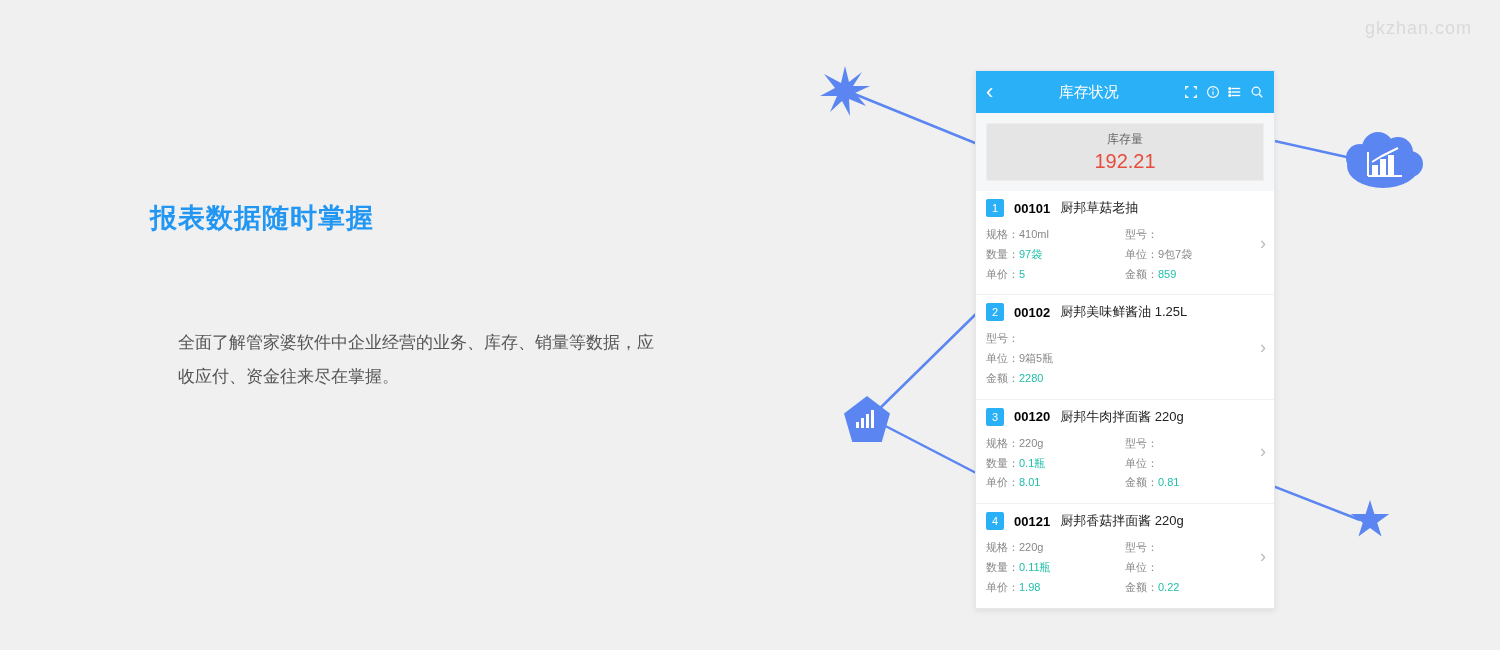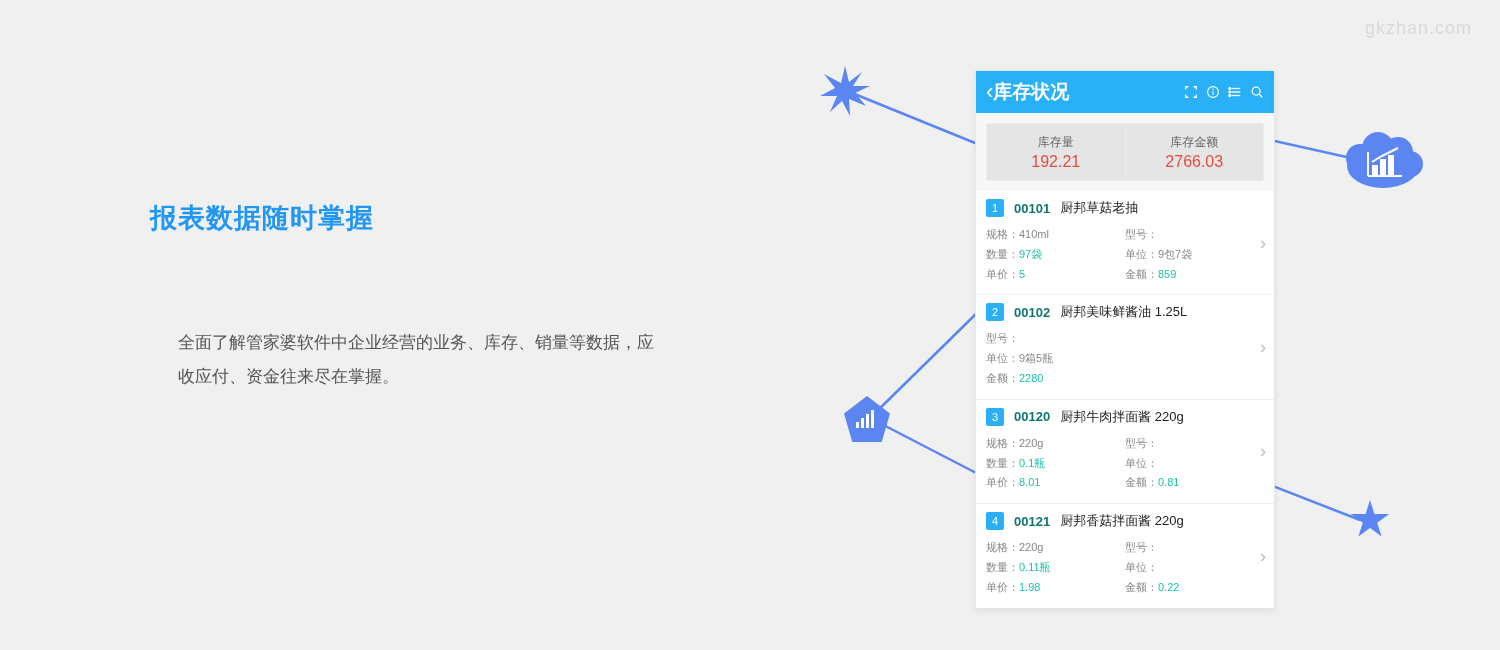--- a/index.html
+++ b/index.html
@@ -51,53 +51,53 @@
 }
 .phone-header {
   background: #29b0f6;
   height: 42px;
   display: flex;
   align-items: center;
   padding: 0 10px;
   color: #fff;
 }
 .back { font-size: 22px; line-height: 1; }
-.title-wrap { flex: 1; text-align: left; font-size: 19px; font-weight: 700; }
+.title-wrap { flex: 1; text-align: center; font-size: 15px; font-weight: 400; }
 .hdr-icons { display: flex; gap: 8px; font-size: 13px; align-items: center; }
 .hdr-icons span { display: inline-flex; align-items: center; }
 .summary-card {
   margin: 10px;
   background: #e5e5e5;
   border: 1px solid #eee;
   display: flex;
   height: 58px;
 }
 .summary-half {
   flex: 1;
   display: flex;
   flex-direction: column;
   align-items: center;
   justify-content: center;
 }
 .summary-half + .summary-half { border-left: 1px solid #eee; }
 .summary-half .lbl { font-size: 12px; color: #666; }
-.summary-half .val { font-size: 16px; color: #e74c3c; font-weight: 500; margin-top: 2px; }
+.summary-half .val { font-size: 20px; color: #e74c3c; font-weight: 500; margin-top: 2px; }
 .items { background: #fff; }
 .item { border-top: 1px solid #f0f0f0; padding: 8px 10px 10px 10px; position: relative; }
 .item:first-child { border-top: none; }
 .item-head { display: flex; align-items: center; gap: 10px; margin-bottom: 8px; }
 .idx {
   width: 18px; height: 18px;
   background: #29b0f6;
   color: #fff;
   border-radius: 2px;
   font-size: 11px;
   display: flex; align-items: center; justify-content: center;
 }
-.code { font-size: 13px; font-weight: 700; color: #0f766e; }
+.code { font-size: 13px; font-weight: 700; color: #000000; }
 .name { font-size: 13px; font-weight: 400; color: #222; }
 .cols { display: flex; }
 .col1 { width: 50%; }
 .col2 { width: 50%; }
 .kv { font-size: 11px; color: #888; line-height: 1.8; }
 .kv .v-teal { color: #1fbfa6; }
 .chev {
   position: absolute;
   right: 8px;
   top: 50%;
@@ -208,24 +208,20 @@
         </svg>
       </span>
     </div>
   </div>
 
   <div class="summary-card">
     <div class="summary-half">
       <span class="lbl">库存量</span>
       <span class="val">192.21</span>
     </div>
-    <div class="summary-half">
-      <span class="lbl">库存金额</span>
-      <span class="val">2766.03</span>
-    </div>
   </div>
 
   <div class="items" id="items-host">
   <div class="item">
     <div class="item-head">
       <span class="idx">1</span>
       <span class="code">00101</span>
       <span class="name">厨邦草菇老抽</span>
     </div>
     <div class="cols">

